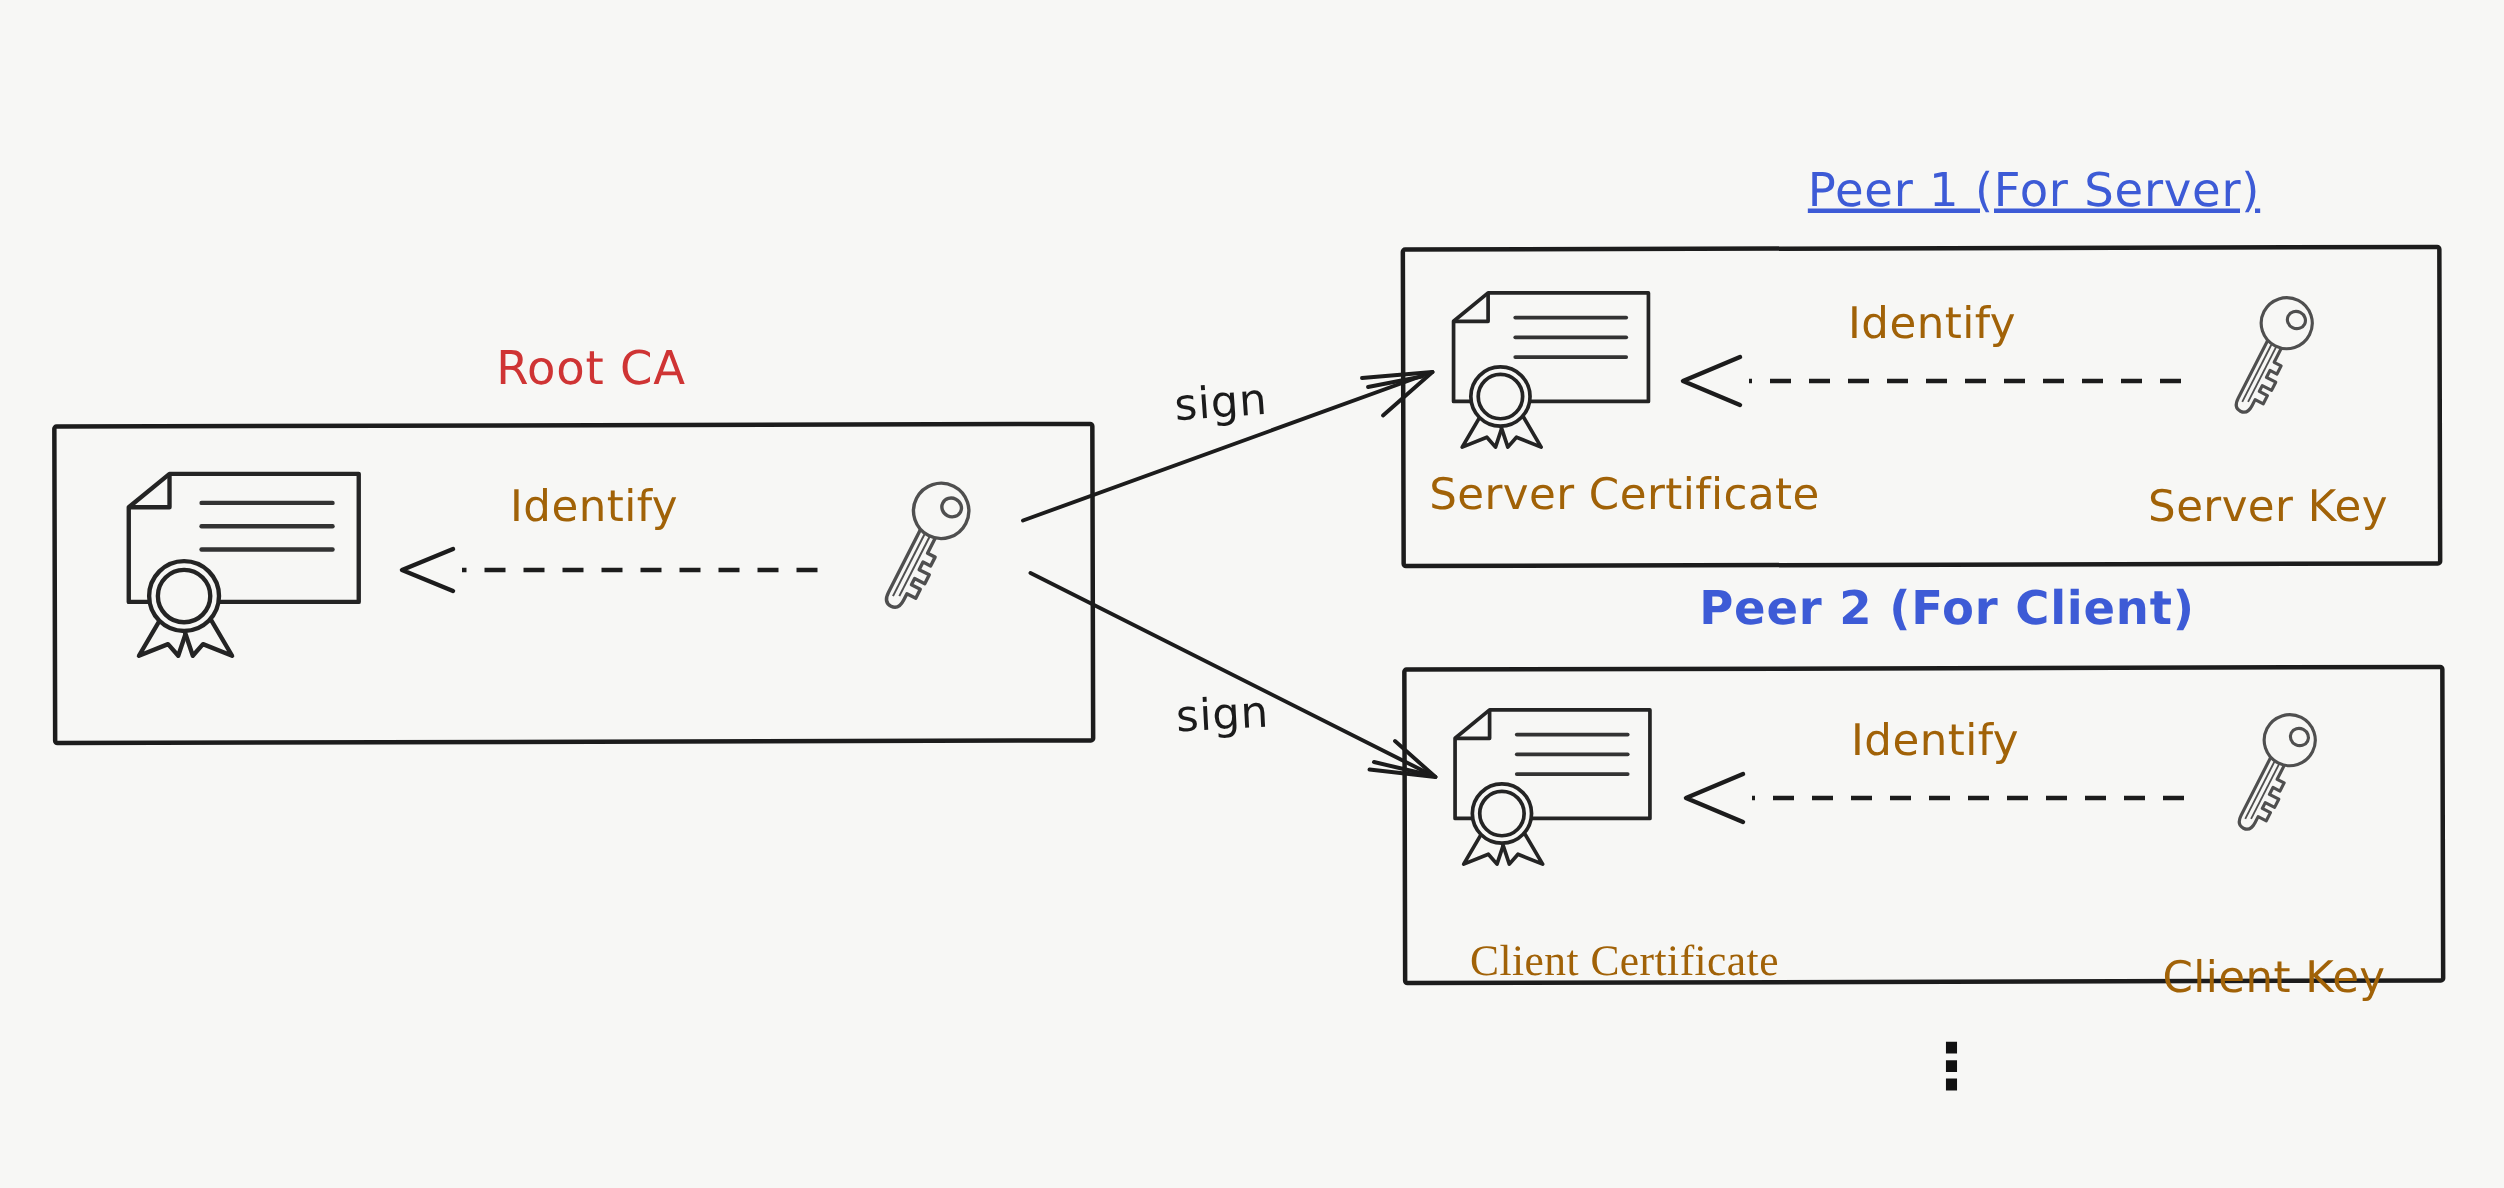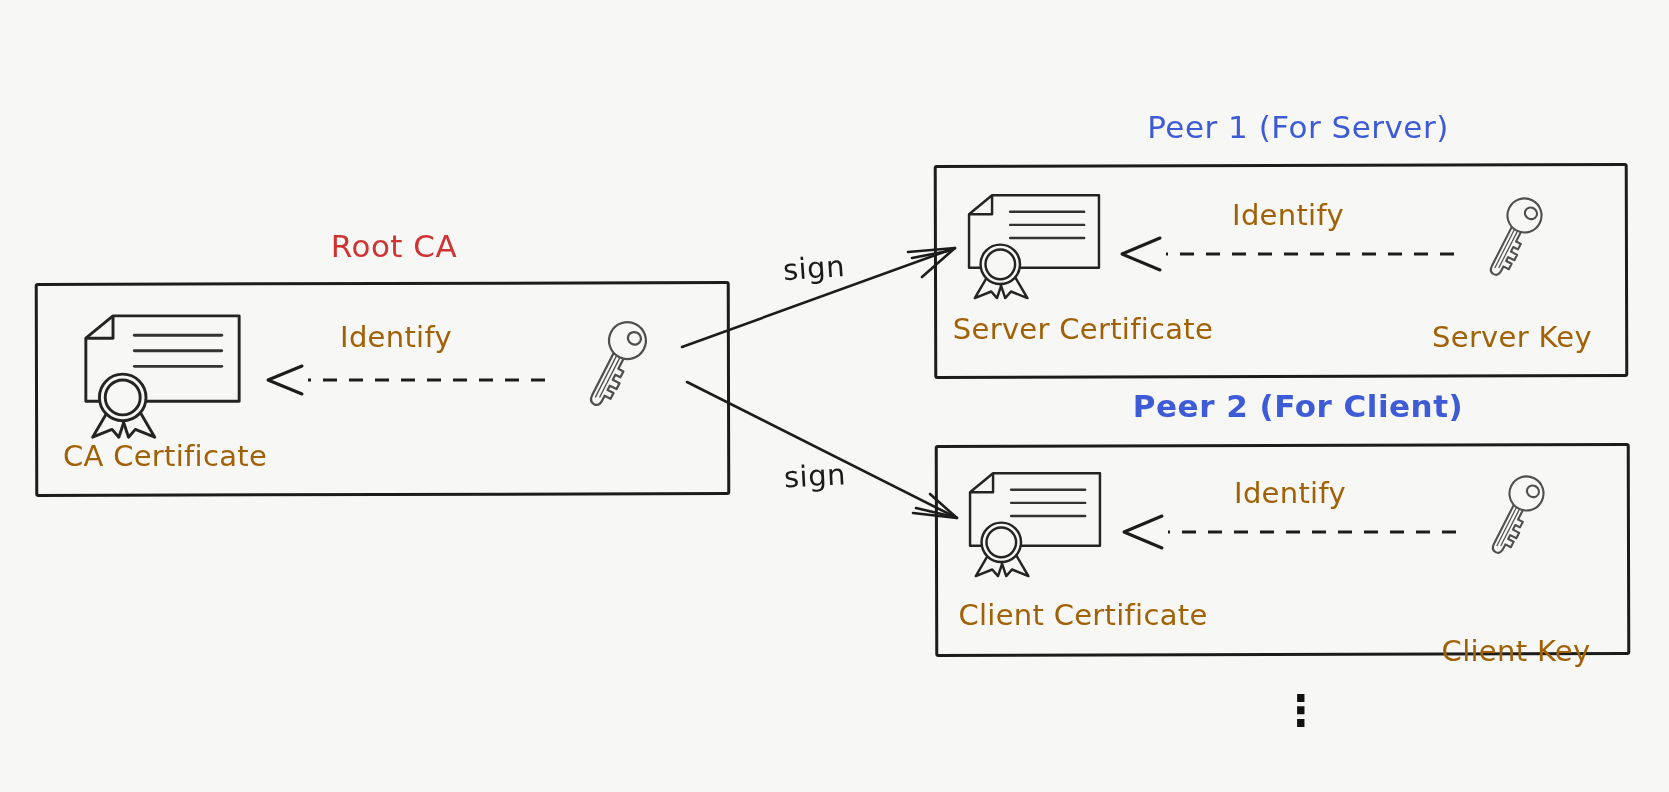--- a/index.html
+++ b/index.html
@@ -100,52 +100,51 @@
         </g>
       </symbol>
     </defs>
   </svg>
 
   <div class="title title-red" style="left:194px;top:229px;width:400px;">Root CA</div>
   <div class="panel" style="left:35px;top:282px;width:695px;height:214px;"></div>
   <svg class="icon" style="left:80px;top:312px;" width="165" height="131" viewBox="0 0 170 135">
       <use href="#sym-cert"></use>
     </svg>
-  <div class="lbl" style="left:15px;top:441px;width:300px;">CA Certificate</div>
   <div class="lbl" style="left:296px;top:322px;width:200px;">Identify</div>
   <svg class="dash" style="left:258px;top:362px;" width="295" height="36">
     <line x1="287" y1="18" x2="50" y2="18"></line>
     <path d="M44 4 L10 18 L44 32"></path>
   </svg>
   <svg class="icon" style="left:577px;top:313px;" width="76" height="104" viewBox="0 0 80 110">
       <use href="#sym-key"></use>
     </svg>
 
-  <div class="title title-blue" style="left:1098px;top:110px;width:400px;">Peer 1 (For Server)</div>
+  <div class="title title-blue" style="left:1156px;top:110px;width:400px;text-decoration:underline;">Peer 1 (For Server)</div>
   <div class="panel" style="left:934px;top:164px;width:694px;height:214px;"></div>
   <svg class="icon" style="left:964px;top:192px;" width="140" height="111" viewBox="0 0 170 135">
       <use href="#sym-cert"></use>
     </svg>
   <div class="lbl" style="left:933px;top:314px;width:300px;">Server Certificate</div>
   <div class="lbl" style="left:1188px;top:200px;width:200px;">Identify</div>
   <svg class="dash" style="left:1112px;top:236px;" width="350" height="36">
     <line x1="342" y1="18" x2="54" y2="18"></line>
     <path d="M48 2 L10 18 L48 34"></path>
   </svg>
   <svg class="icon" style="left:1478px;top:190px;" width="70" height="96" viewBox="0 0 80 110">
       <use href="#sym-key"></use>
     </svg>
   <div class="lbl" style="left:1412px;top:322px;width:200px;">Server Key</div>
 
   <div class="title title-blue" style="left:1098px;top:389px;width:400px;font-weight:bold;">Peer 2 (For Client)</div>
   <div class="panel" style="left:935px;top:444px;width:695px;height:212px;"></div>
   <svg class="icon" style="left:965px;top:470px;" width="140" height="111" viewBox="0 0 170 135">
       <use href="#sym-cert"></use>
     </svg>
-  <div class="lbl" style="left:933px;top:600px;width:300px;">Client Certificate</div>
+  <div class="lbl" style="left:933px;top:626px;width:300px;font-family:Liberation Serif, serif;">Client Certificate</div>
   <div class="lbl" style="left:1190px;top:478px;width:200px;">Identify</div>
   <svg class="dash" style="left:1114px;top:514px;" width="350" height="36">
     <line x1="342" y1="18" x2="54" y2="18"></line>
     <path d="M48 2 L10 18 L48 34"></path>
   </svg>
   <svg class="icon" style="left:1480px;top:468px;" width="70" height="96" viewBox="0 0 80 110">
       <use href="#sym-key"></use>
     </svg>
   <div class="lbl" style="left:1416px;top:592px;width:200px;margin-top:44px;">Client Key</div>
 

